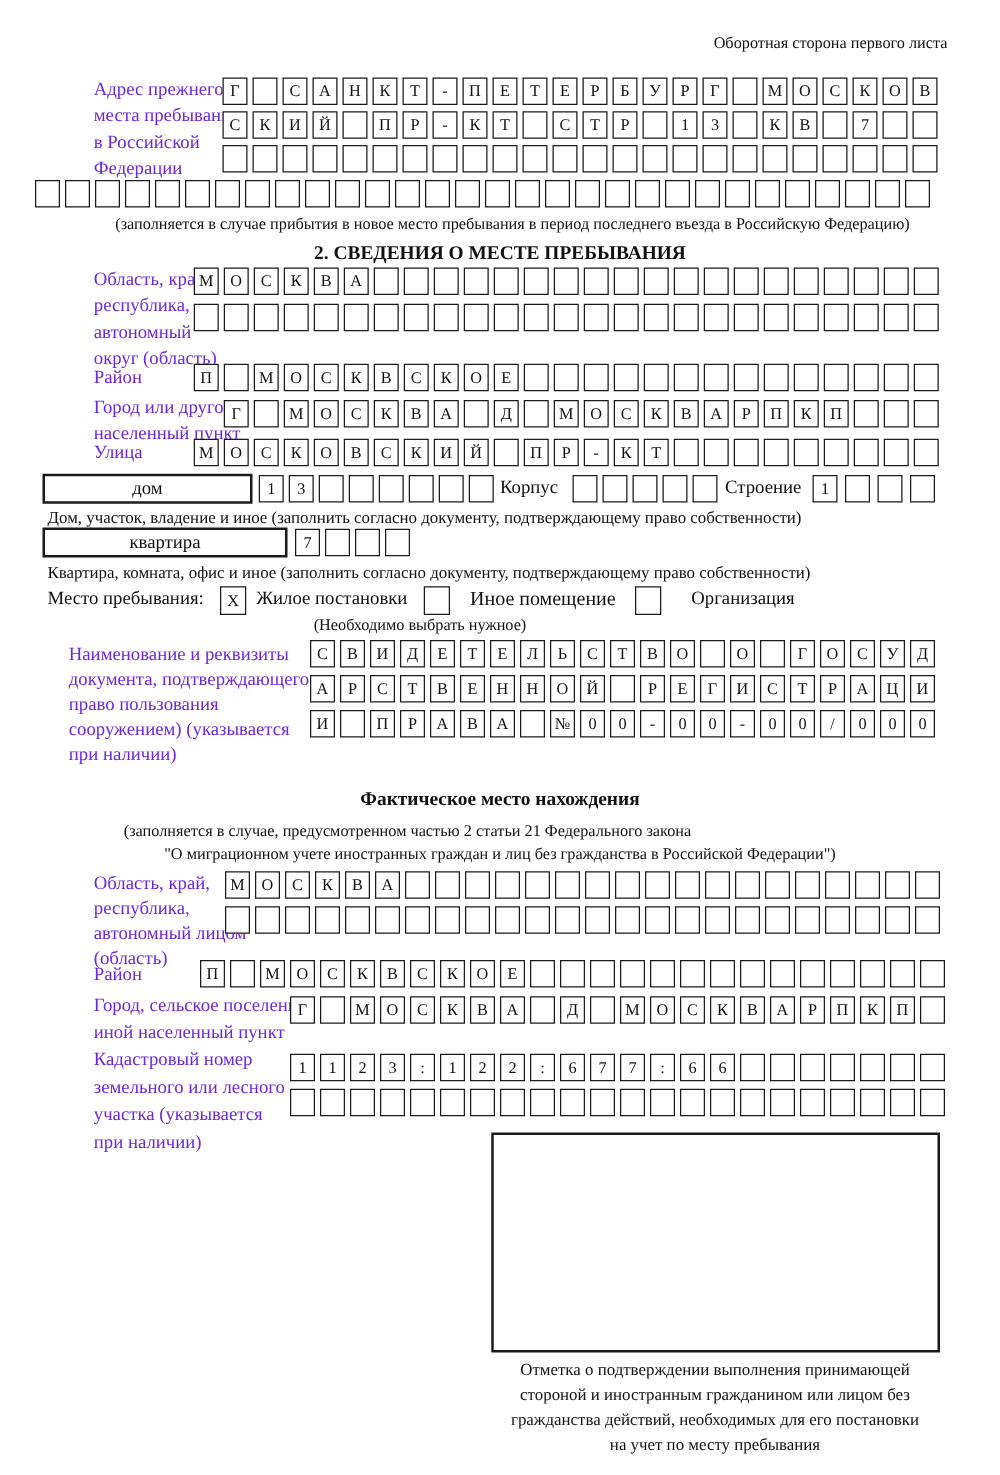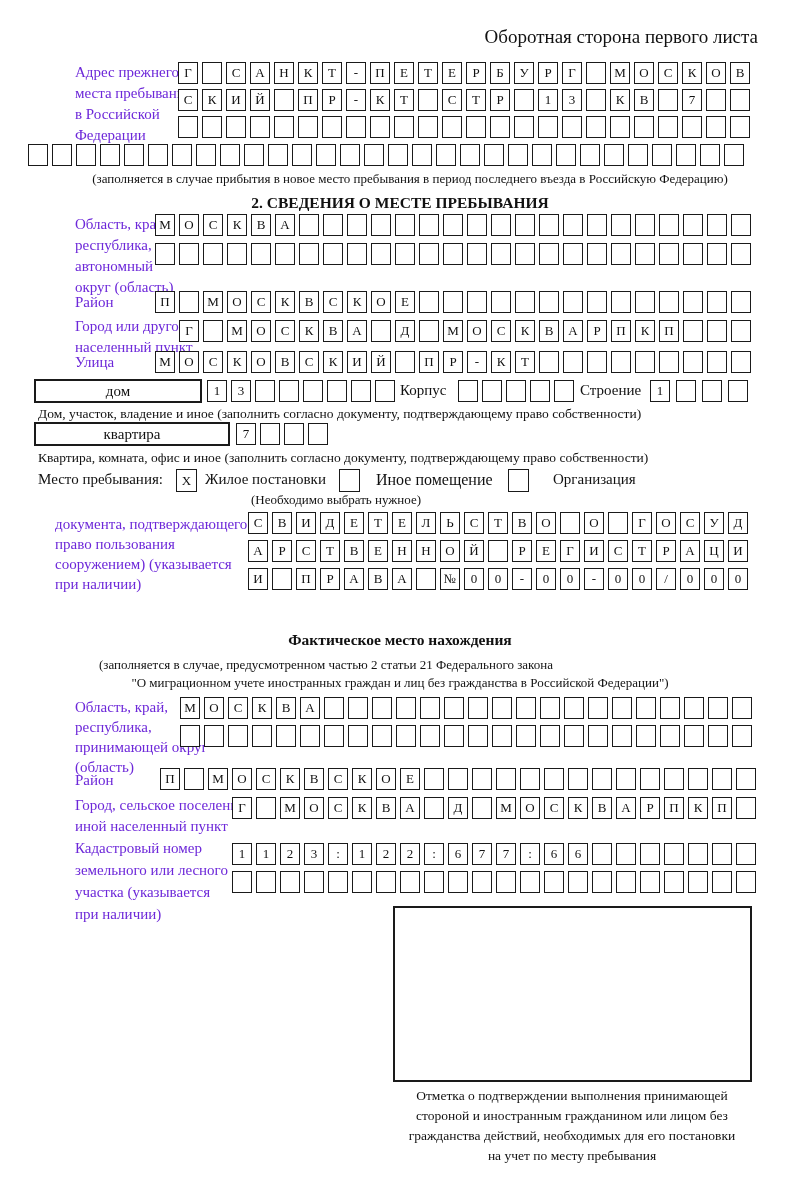--- a/index.html
+++ b/index.html
@@ -29,21 +29,21 @@
     display:flex;align-items:center;justify-content:center;font-size:13px;background:#fff;
   }
   .stampbox{position:absolute;box-sizing:border-box;border:2px solid #1a1a1a;background:#fff;}
   .caption-lines .ln{line-height:20px;white-space:nowrap;}
 </style>
 </head>
 <body>
 
 <div id="page">
 
-  <div class="abs" style="top:26px;right:42px;font-size:19px;">Оборотная сторона первого листа</div>
+  <div class="abs" style="top:26px;right:42px;font-size:13px;">Оборотная сторона первого листа</div>
 
   <div class="lbl" style="left:75px;top:62px;">
     <div class="ln">Адрес прежнего</div>
     <div class="ln">места пребывания</div>
     <div class="ln">в Российской</div>
     <div class="ln">Федерации</div>
   </div>
   <div class="cellrow" style="left:178px;top:62px;">
       <div class="cell">Г</div>
       <div class="cell"></div>
@@ -352,20 +352,21 @@
   <div class="abs" style="left:38px;top:471px;font-size:15px;">Место пребывания:</div>
   <div class="checkbox" style="left:176px;top:469px;">X</div>
   <div class="abs" style="left:205px;top:471px;font-size:15px;">Жилое постановки</div>
   <div class="checkbox" style="left:339px;top:469px;"></div>
   <div class="abs" style="left:376px;top:471px;font-size:16px;">Иное помещение</div>
   <div class="checkbox" style="left:508px;top:469px;"></div>
   <div class="abs" style="left:553px;top:471px;font-size:15px;">Организация</div>
   <div class="abs small center" style="left:176px;top:492px;width:320px;">(Необходимо выбрать нужное)</div>
 
   <div class="lbl" style="left:55px;top:514px;">
+    <div class="ln" style="line-height:20px;">Наименование и реквизиты</div>
     <div class="ln" style="line-height:20px;">документа, подтверждающего</div>
     <div class="ln" style="line-height:20px;">право пользования</div>
     <div class="ln" style="line-height:20px;">сооружением) (указывается</div>
     <div class="ln" style="line-height:20px;">при наличии)</div>
   </div>
   <div class="cellrow" style="left:248px;top:512px;">
       <div class="cell">С</div>
       <div class="cell">В</div>
       <div class="cell">И</div>
       <div class="cell">Д</div>
@@ -434,21 +435,21 @@
       <div class="cell">0</div>
     </div>
 
   <div class="abs bold center" style="left:0;top:631px;width:800px;font-size:15.5px;">Фактическое место нахождения</div>
   <div class="abs small center" style="left:0;top:656px;width:652px;line-height:18px;">(заполняется в случае, предусмотренном частью 2 статьи 21 Федерального закона</div>
   <div class="abs small center" style="left:0;top:674px;width:800px;line-height:18px;">"О миграционном учете иностранных граждан и лиц без гражданства в Российской Федерации")</div>
 
   <div class="lbl" style="left:75px;top:697px;">
     <div class="ln" style="line-height:20px;">Область, край,</div>
     <div class="ln" style="line-height:20px;">республика,</div>
-    <div class="ln" style="line-height:20px;">принимающей округ</div>
+    <div class="ln" style="line-height:20px;">автономный лицом</div>
     <div class="ln" style="line-height:20px;">(область)</div>
   </div>
   <div class="cellrow" style="left:180px;top:697px;">
       <div class="cell">М</div>
       <div class="cell">О</div>
       <div class="cell">С</div>
       <div class="cell">К</div>
       <div class="cell">В</div>
       <div class="cell">А</div>
       <div class="cell"></div>

